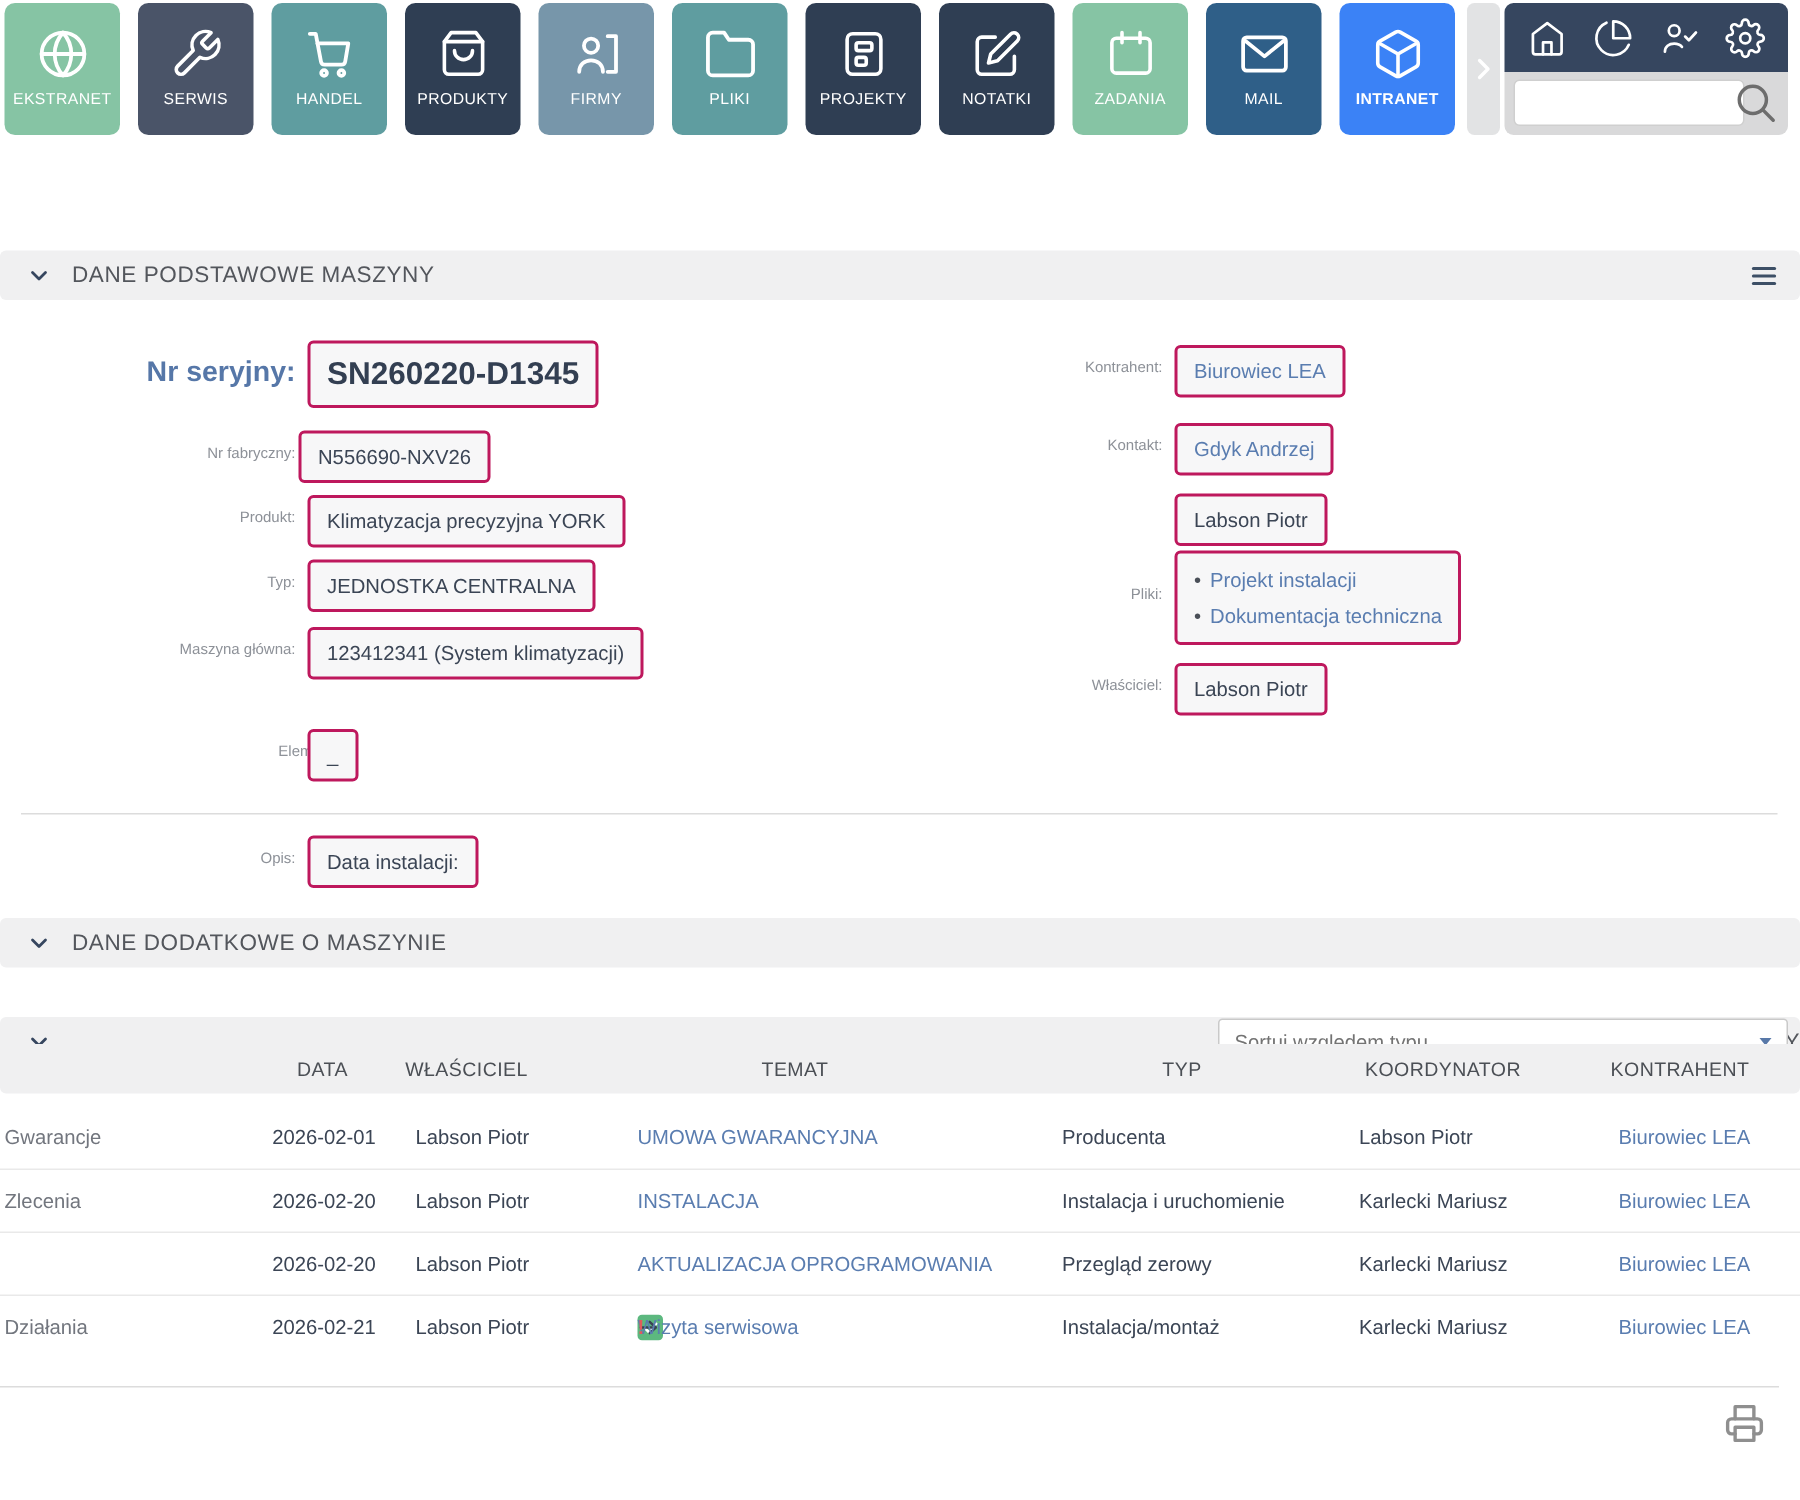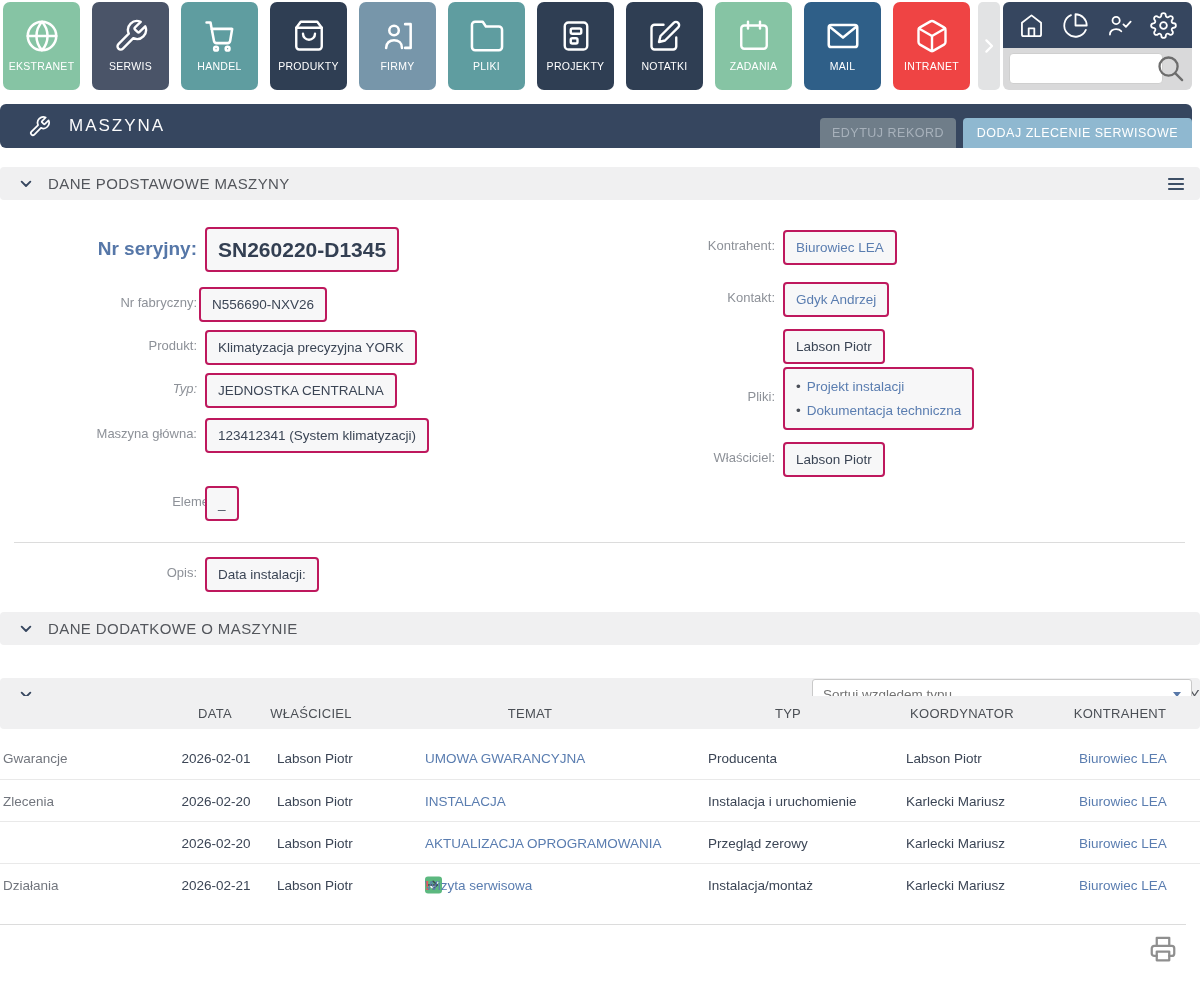--- a/index.html
+++ b/index.html
@@ -36,21 +36,21 @@
 
   
   .section{position:absolute;left:0;width:1200px;height:33px;background:#f0f0f1;border-radius:4px;
            display:flex;align-items:center;}
   .sec-chev{margin-left:18px;display:flex;color:#36465f;cursor:pointer;}
   .sec-title{margin-left:14px;font-size:15px;color:#53565c;letter-spacing:.4px;}
   .sec-basic{top:167px;} .sec-add{top:612px;} .sec-hist{top:678px;justify-content:space-between;}
   .hamburger{position:absolute;right:14px;top:7px;color:#3d4f66;cursor:pointer;display:flex;}
 
   
-  .flabel{position:absolute;text-align:right;color:#8d9198;font-size:13px;}
+  .flabel{position:absolute;text-align:right;color:#8d9198;font-size:10px;}
   .fbox{position:absolute;background:#f7f7f8;border:2px solid #be185d;border-radius:4px;
         font-size:13.5px;color:#3b4555;padding:0 11px;display:flex;align-items:center;white-space:nowrap;}
   .lab-l{left:0;width:197px;} .lab-r{left:560px;width:215px;}
   .link{color:#5a7db0;cursor:pointer;}
   .serial-label{font-size:19px;font-weight:bold;color:#5677a8;}
   .serial-box{font-size:21px;font-weight:bold;color:#333f52;}
   .divider{position:absolute;height:1px;background:#dcdcdc;}
   .pliki-box{flex-direction:column;align-items:flex-start;justify-content:center;line-height:24px;}
   .bullet{color:#4a4f58;margin-right:6px;}
 
@@ -176,21 +176,21 @@
     </div>
     <div class="app-btn" style="background-color: rgb(47, 95, 136);">
       <span class="app-icon">
         <svg class="ic" width="38" height="38" viewBox="0 0 24 24">
             <rect x="3" y="5" width="18" height="14" rx="1.5"></rect>
             <path d="M4 6.5l8 6.5 8-6.5"></path>
           </svg>
       </span>
       <span class="app-label">MAIL</span>
     </div>
-    <div class="app-btn" style="background-color: #ef4444;">
+    <div class="app-btn" style="background-color: #3b82f6; font-weight: bold;">
       <span class="app-icon">
         <svg class="ic" width="36" height="36" viewBox="0 0 24 24">
             <path d="M21 16V8a2 2 0 0 0-1-1.73l-7-4a2 2 0 0 0-2 0l-7 4A2 2 0 0 0 3 8v8a2 2 0 0 0 1 1.73l7 4a2 2 0 0 0 2 0l7-4A2 2 0 0 0 21 16z"></path>
             <path d="M3.3 7L12 12l8.7-5"></path>
             <path d="M12 22V12"></path>
           </svg>
       </span>
       <span class="app-label">INTRANET</span>
     </div>
   </div>
@@ -235,30 +235,20 @@
       <input class="search-input" type="text" value="" style="">
       <span class="search-btn">
         <svg class="ic" width="31" height="31" viewBox="0 0 24 24" style="stroke-width:1.8;">
             <circle cx="10.5" cy="10.5" r="7"></circle>
             <path d="M15.8 15.8L21 21"></path>
           </svg>
       </span>
     </div>
   </div>
 
-  <div class="page-bar">
-    <span class="wrench">
-      <svg class="ic" width="23" height="23" viewBox="0 0 24 24" style="stroke-width:1.8;">
-          <path d="M14.7 6.3a1 1 0 0 0 0 1.4l1.6 1.6a1 1 0 0 0 1.4 0l3.77-3.77a6 6 0 0 1-7.94 7.94l-6.91 6.91a2.12 2.12 0 0 1-3-3l6.91-6.91a6 6 0 0 1 7.94-7.94l-3.76 3.76z"></path>
-        </svg>
-    </span>
-    <span class="page-title">MASZYNA</span>
-    <div class="hdr-btn btn-edit">EDYTUJ REKORD</div>
-    <div class="hdr-btn btn-add">DODAJ ZLECENIE SERWISOWE</div>
-  </div>
 
   <div class="section sec-basic">
     <span class="sec-chev">
       <svg class="ic" width="16" height="16" viewBox="0 0 24 24" style="stroke-width:2.8;">
           <path d="M5.5 8.5L12 15l6.5-6.5"></path>
         </svg>
     </span>
     <span class="sec-title">DANE PODSTAWOWE MASZYNY</span>
     <span class="hamburger">
       <svg class="ic" width="20" height="20" viewBox="0 0 24 24" style="stroke-width:2.4;">
@@ -271,21 +261,21 @@
 
   <div class="flabel lab-l serial-label" style="top:227px;line-height:43px;">Nr seryjny:</div>
   <div class="fbox serial-box" style="left:205px;top:227px;height:41px;">SN260220-D1345</div>
 
   <div class="flabel lab-l" style="top:287px;line-height:31px;">Nr fabryczny:</div>
   <div class="fbox" style="left:199px;top:287px;height:31px;">N556690-NXV26</div>
 
   <div class="flabel lab-l" style="top:330px;line-height:31px;">Produkt:</div>
   <div class="fbox" style="left:205px;top:330px;height:31px;">Klimatyzacja precyzyjna YORK</div>
 
-  <div class="flabel lab-l" style="top:373px;line-height:31px;font-style:italic;">Typ:</div>
+  <div class="flabel lab-l" style="top:373px;line-height:31px;">Typ:</div>
   <div class="fbox" style="left:205px;top:373px;height:31px;">JEDNOSTKA CENTRALNA</div>
 
   <div class="flabel lab-l" style="top:418px;line-height:31px;">Maszyna główna:</div>
   <div class="fbox" style="left:205px;top:418px;height:31px;">123412341 (System klimatyzacji)</div>
 
   <div class="flabel lab-l" style="top:486px;line-height:31px;padding-left:33px;">Elementy:</div>
   <div class="fbox" style="left:205px;top:486px;height:31px;min-width:8px;">_</div>
 
   <div class="divider" style="left:14px;top:542px;width:1171px;"></div>
 

